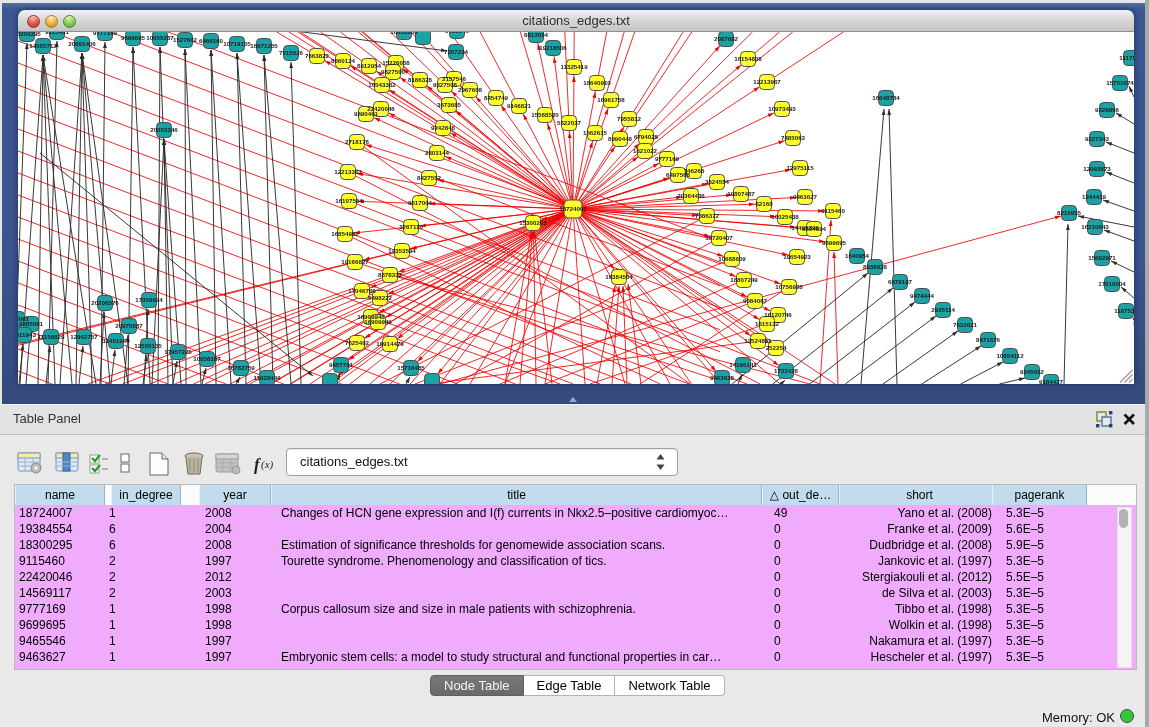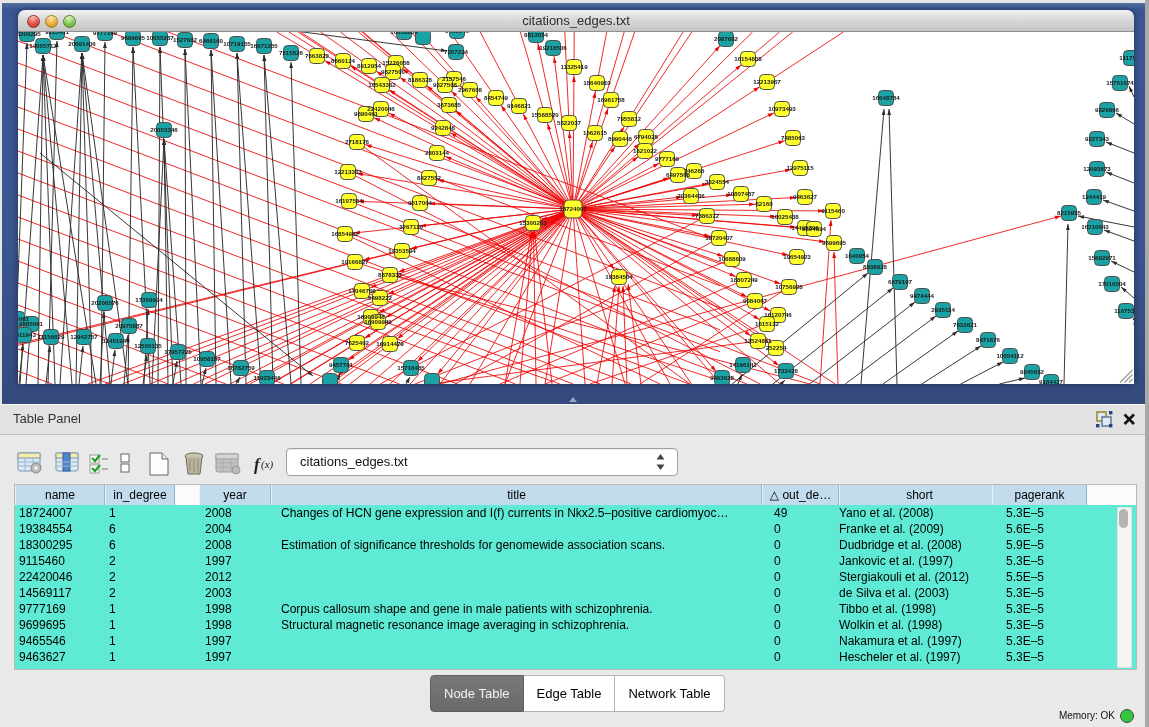--- a/index.html
+++ b/index.html
@@ -15,40 +15,40 @@
 .tl{position:absolute;top:5px;width:11px;height:11px;border-radius:50%;box-shadow:inset 0 1px 1px rgba(255,255,255,.7);}
 #graph{position:absolute;left:0;top:22px;width:1116px;height:352px;background:#fff}
 #tp{position:absolute;left:0;top:404px;width:1149px;height:323px;background:#e9e9e9}
 #tpbar{position:absolute;left:0;top:0;width:1149px;height:29px;background:#e2e2e2;
 border-top:1px solid #f5f5f5;border-bottom:1px solid #bdbdbd}
 #tpbar span{position:absolute;left:13px;top:6px;font-size:13px;color:#333}
 #toolrow{position:absolute;left:0;top:45px;width:1149px;height:36px}
 #dropdown{position:absolute;left:286px;top:44px;width:390px;height:26px;background:#fff;
 border:1px solid #a0a0a0;border-radius:4px;box-shadow:inset 0 1px 1px rgba(0,0,0,.08)}
 #dropdown span{position:absolute;left:13px;top:5px;font-size:13px;color:#111}
-#table{position:absolute;left:14px;top:80px;width:1121px;height:184px;background:#5eead4;
+#table{position:absolute;left:14px;top:80px;width:1121px;height:184px;background:#f0abfc;
 border:1px solid #b9b9b9}
 #thead{position:absolute;left:0;top:0;width:1121px;height:20px;background:#fbfbfb;font-size:12px;color:#000}
 #thead span{position:absolute;top:0;padding-top:3px;text-align:center;border-right:1px solid #96b4cb;
 border-left:1px solid #e8f2fa;height:20px;box-sizing:border-box;background:#c2dcee}
 #tbody{position:absolute;left:0;top:20px;width:1121px;height:163px;overflow:hidden;
 font-size:12px;color:#000}
 .tr{position:relative;height:16px;white-space:nowrap}
 .tr span{position:absolute;top:1px;overflow:hidden}
 .c0{left:4px;width:88px}.c1{left:94px;width:92px}.c2{left:190px;width:70px}
 .c3{left:266px;width:488px}.c4{left:759px;width:75px}
-.c5{left:824px;width:153px;text-align:left}.c6{left:991px;width:100px}
+.c5{left:824px;width:153px;text-align:right}.c6{left:991px;width:100px}
 #vsb{position:absolute;right:4px;top:22px;width:13px;height:159px;background:#f4f4f4;border:1px solid #e0e0e0}
 #vsb div{position:absolute;left:1px;top:1px;width:9px;height:19px;background:#b3b3b3;border-radius:5px}
 #tabs{position:absolute;left:430px;top:271px;height:19px;display:flex;font-size:13px}
-#tabs div{height:19px;line-height:19px;padding:8px 13px;background:#fff;border:1px solid #b3b3b3;border-left:none}
+#tabs div{height:19px;line-height:19px;padding:0 13px;background:#fff;border:1px solid #b3b3b3;border-left:none}
 #tabs div:first-child{border-radius:4px 0 0 4px;border-left:1px solid #8a8a8a;
 background:linear-gradient(#787878,#6a6a6a);color:#f3f3f3;border-color:#5f5f5f}
 #tabs div:last-child{border-radius:0 4px 4px 0}
-#mem{position:absolute;right:34px;top:306px;font-size:10px;color:#111}
+#mem{position:absolute;right:34px;top:306px;font-size:13px;color:#111}
 #memdot{position:absolute;right:15px;top:305px;width:12px;height:12px;border-radius:50%;
 background:#35c53a;border:1.5px solid #4a4a4a}
 #rstrip{position:absolute;right:0;top:0;width:4px;height:727px;background:#a9a9a9}
 #handle{position:absolute;left:569px;top:397px;width:0;height:0;
 border-left:4px solid transparent;border-right:4px solid transparent;border-bottom:5px solid #9aa7c0}
 </style></head><body>
 <div id="app">
 <div id="blue"></div>
 <div id="win">
   <div id="titlebar">
@@ -825,21 +825,21 @@
   <div id="dropdown">
         <span>citations_edges.txt</span>
      <svg width="9" height="16" style="position:absolute;right:12px;top:5px">
        <path d="M4.5 0 L8.5 5.5 L0.5 5.5 Z" fill="#444"></path>
           <path d="M4.5 16 L8.5 10.5 L0.5 10.5 Z" fill="#444"></path>
      </svg>
   </div>
   <div id="table">
     <div id="thead">
       <span style="left:0;width:90px">name</span>
-      <span style="left:90px;width:70px">in_degree</span>
+      <span style="left:96px;width:70px">in_degree</span>
       <span style="left:184px;width:72px">year</span>
       <span style="left:256px;width:491px">title</span>
       <span style="left:747px;width:77px">△ out_de…</span>
       <span style="left:824px;width:161px">short</span>
       <span style="left:977px;width:95px">pagerank</span>
     </div>
     <div id="tbody">
           <div class="tr">
             <span class="c0">18724007</span>
             <span class="c1">1</span>
@@ -863,20 +863,21 @@
             <span class="c2">2008</span>
             <span class="c3">Estimation of significance thresholds for genomewide association scans.</span>
             <span class="c4">0</span>
             <span class="c5">Dudbridge et al. (2008)</span>
             <span class="c6">5.9E–5</span>
           </div>
           <div class="tr">
             <span class="c0">9115460</span>
             <span class="c1">2</span>
             <span class="c2">1997</span>
+            <span class="c3">Tourette syndrome. Phenomenology and classification of tics.</span>
             <span class="c4">0</span>
             <span class="c5">Jankovic et al. (1997)</span>
             <span class="c6">5.3E–5</span>
           </div>
           <div class="tr">
             <span class="c0">22420046</span>
             <span class="c1">2</span>
             <span class="c2">2012</span>
             <span class="c4">0</span>
             <span class="c5">Stergiakouli et al. (2012)</span>
@@ -887,46 +888,46 @@
             <span class="c1">2</span>
             <span class="c2">2003</span>
             <span class="c4">0</span>
             <span class="c5">de Silva et al. (2003)</span>
             <span class="c6">5.3E–5</span>
           </div>
           <div class="tr">
             <span class="c0">9777169</span>
             <span class="c1">1</span>
             <span class="c2">1998</span>
-            <span class="c3">Corpus callosum shape and gene in male patients with schizophrenia.</span>
+            <span class="c3">Corpus callosum size and size in male patients with schizophrenia.</span>
             <span class="c4">0</span>
             <span class="c5">Tibbo et al. (1998)</span>
             <span class="c6">5.3E–5</span>
           </div>
           <div class="tr">
             <span class="c0">9699695</span>
             <span class="c1">1</span>
             <span class="c2">1998</span>
-            <span class="c3">Structural magnetic resonance image averaging in schizophrenia.</span>
             <span class="c4">0</span>
             <span class="c5">Wolkin et al. (1998)</span>
             <span class="c6">5.3E–5</span>
           </div>
           <div class="tr">
             <span class="c0">9465546</span>
             <span class="c1">1</span>
             <span class="c2">1997</span>
             <span class="c4">0</span>
             <span class="c5">Nakamura et al. (1997)</span>
             <span class="c6">5.3E–5</span>
           </div>
           <div class="tr">
             <span class="c0">9463627</span>
             <span class="c1">1</span>
             <span class="c2">1997</span>
+            <span class="c3">Embryonic stem cells: a model to study structural and functional properties in car…</span>
             <span class="c4">0</span>
             <span class="c5">Hescheler et al. (1997)</span>
             <span class="c6">5.3E–5</span>
           </div>
         </div>
     <div id="vsb">
           <div></div>
         </div>
   </div>
   <div id="tabs">

